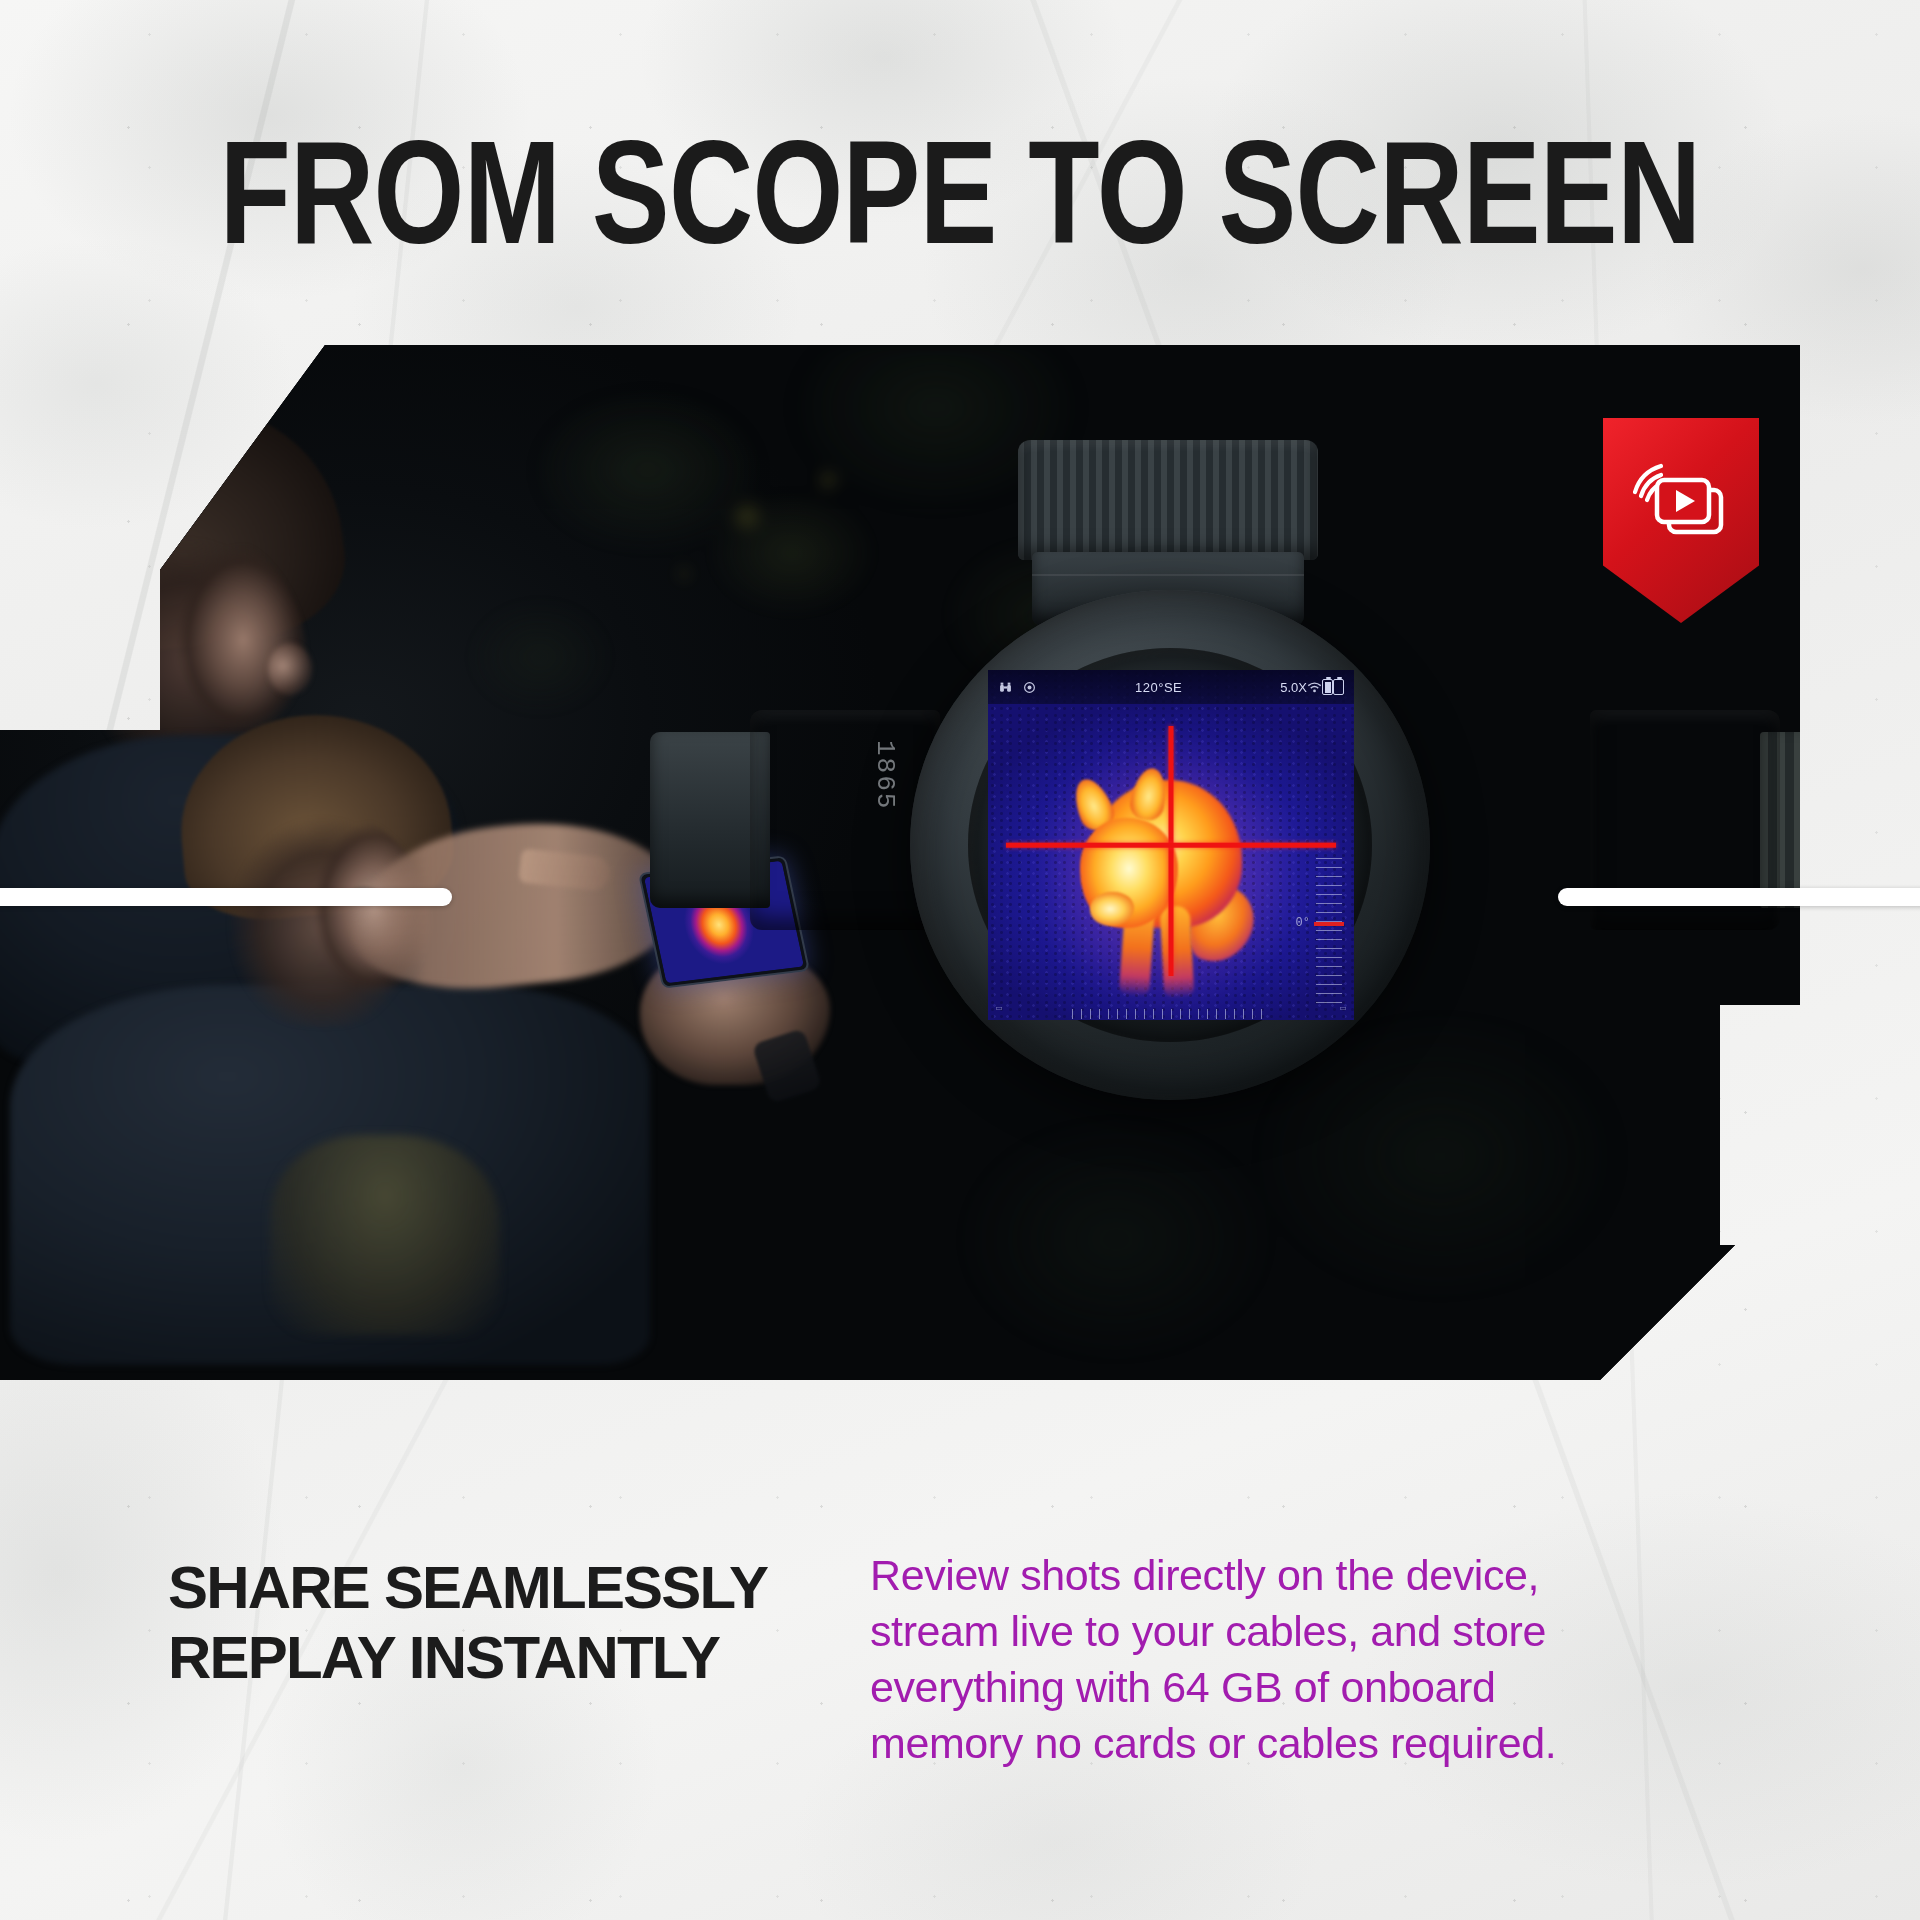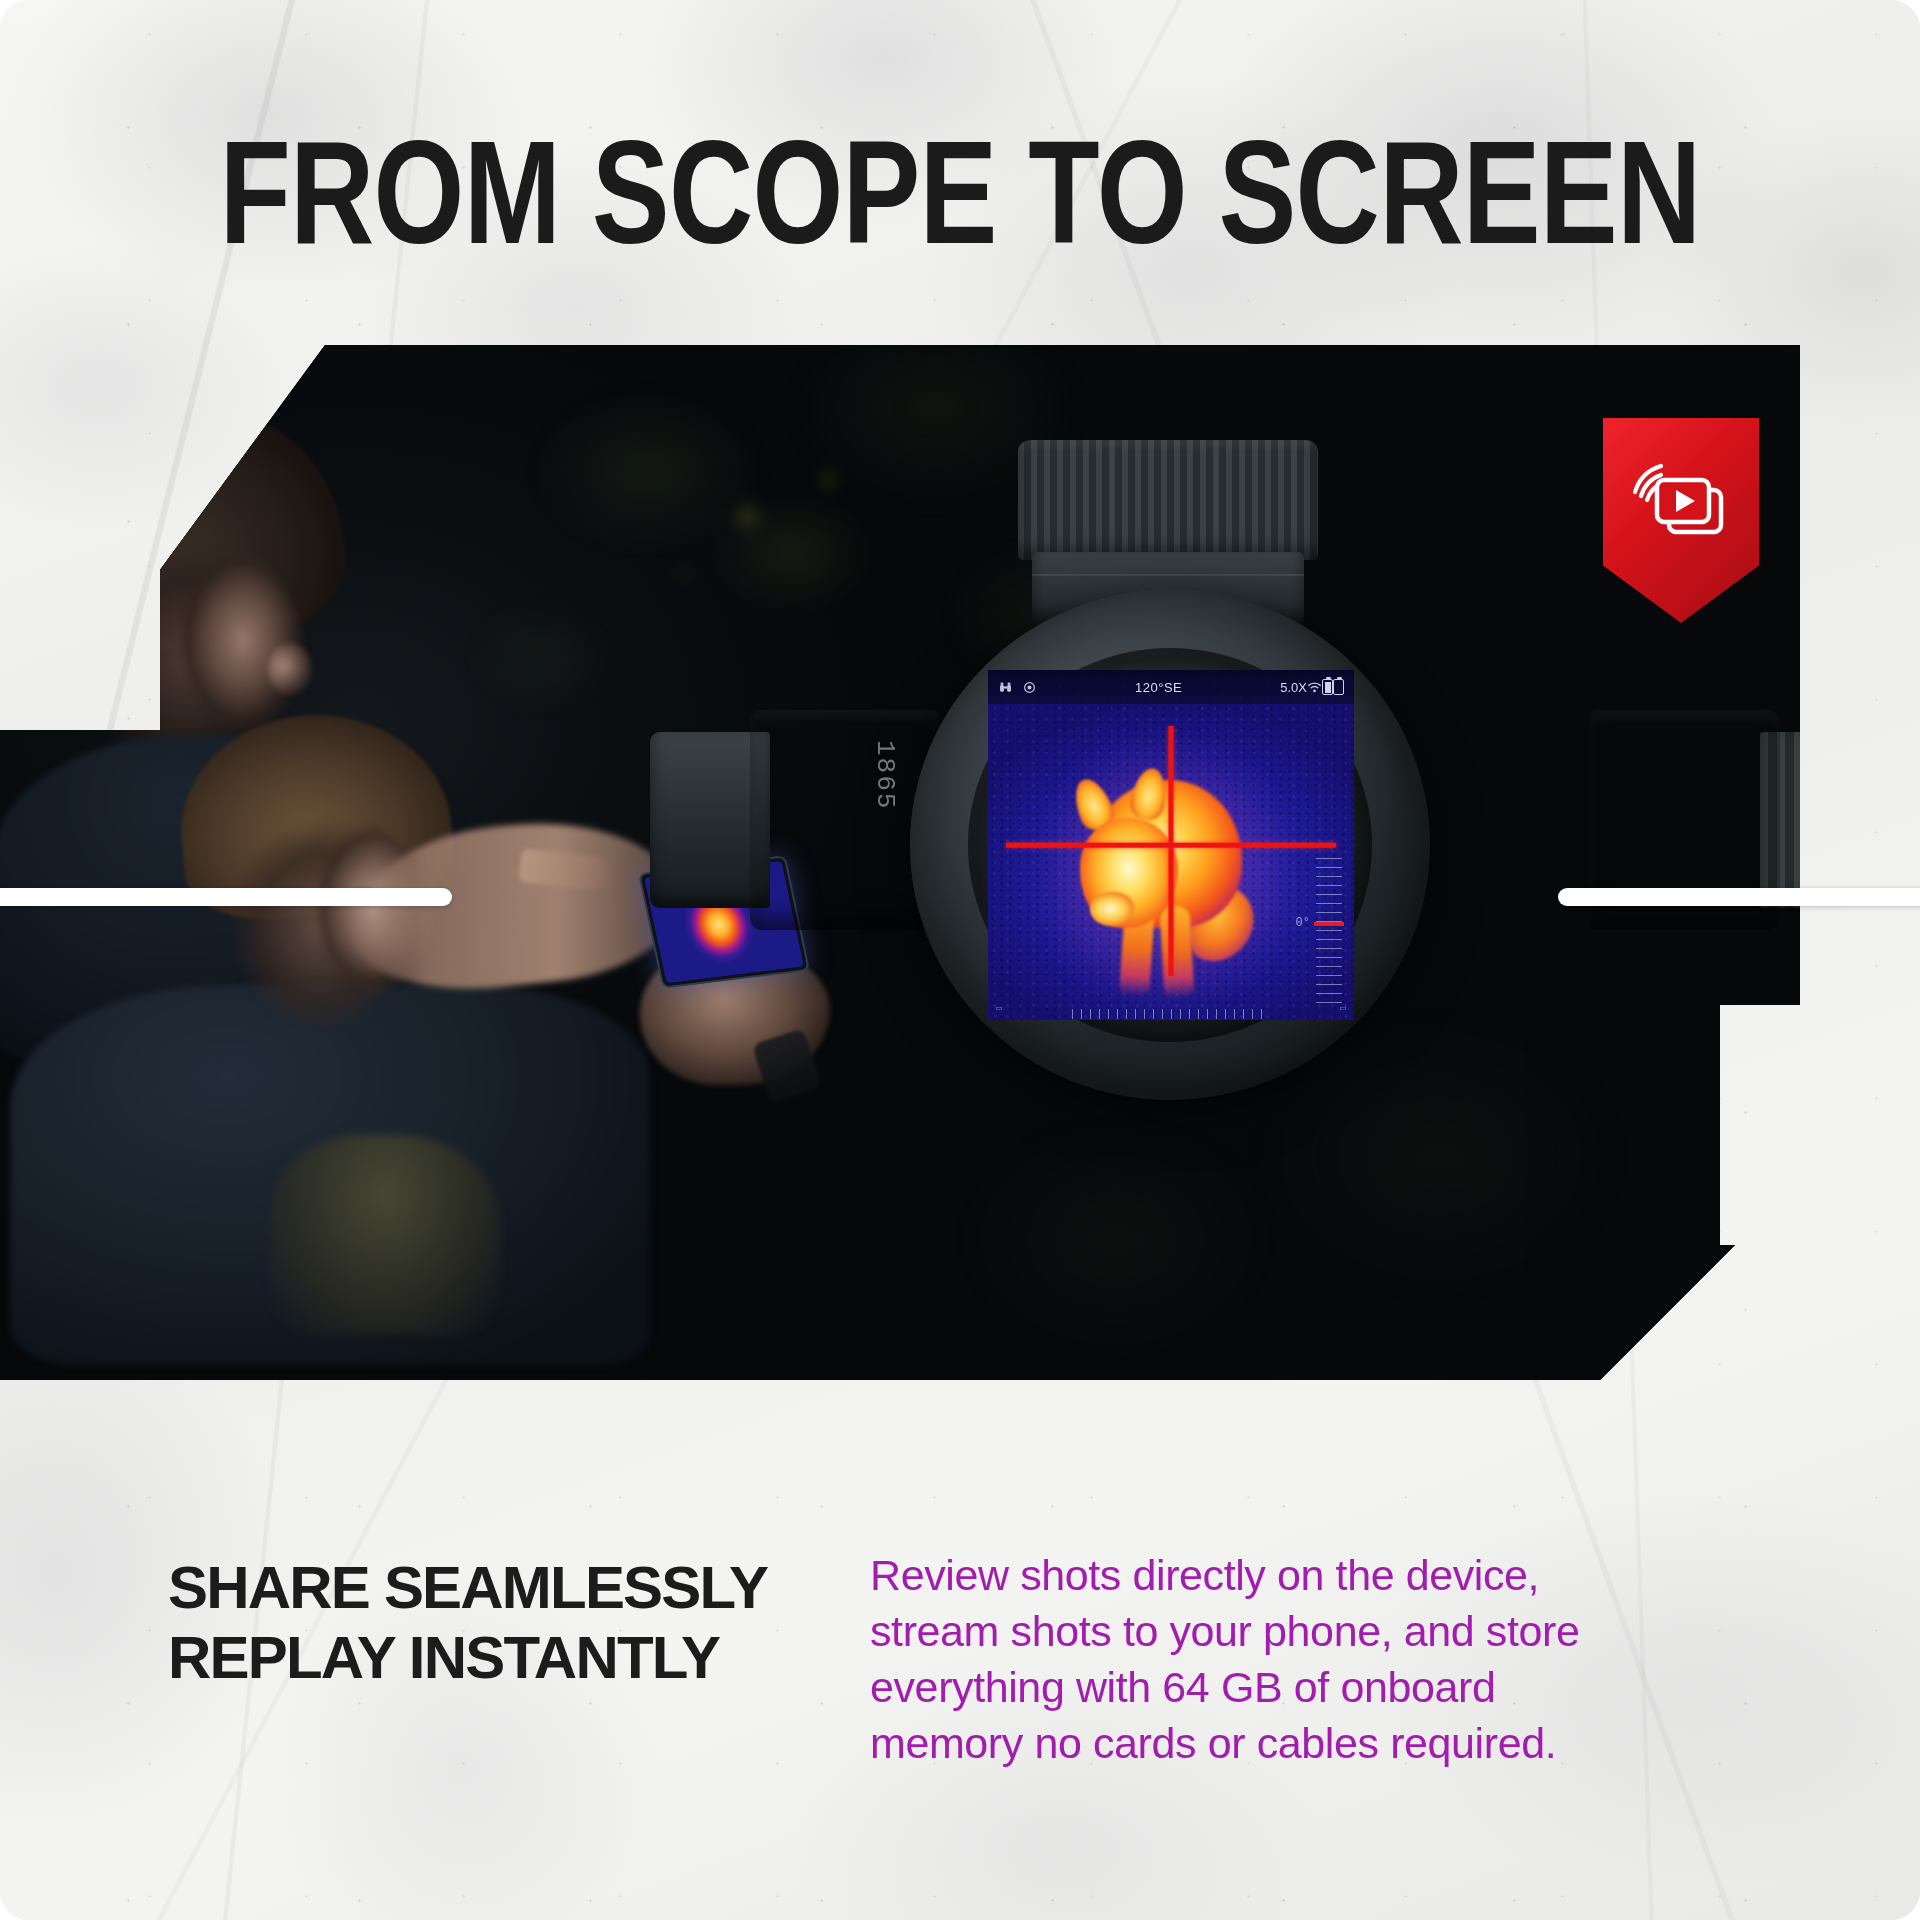--- a/index.html
+++ b/index.html
@@ -10,21 +10,20 @@
     font-family:"Liberation Sans", sans-serif;
     overflow:hidden;
   }
 
   
   #poster{
     position:relative;
     width:1920px; height:1920px;
     background:#f2f2f0;
     overflow:hidden;
-    border-radius:29px;
   }
 
   
   .paper-tex{
     position:absolute; inset:0;
     background:
       radial-gradient(ellipse 420px 300px at 14% 6%,  rgba(175,178,176,.30), transparent 62%),
       radial-gradient(ellipse 380px 260px at 46% 3%,  rgba(168,172,170,.26), transparent 64%),
       radial-gradient(ellipse 460px 320px at 78% 8%,  rgba(172,176,174,.30), transparent 63%),
       radial-gradient(ellipse 330px 240px at 97% 14%, rgba(178,181,179,.26), transparent 65%),
@@ -602,18 +601,18 @@
   <div class="pill pill-l"></div>
   <div class="pill pill-r"></div>
 
   <div class="subhead">
     <div>SHARE SEAMLESSLY</div>
     <div>REPLAY INSTANTLY</div>
   </div>
 
   <div class="body-copy">
     <span>Review shots directly on the device,</span>
-    <span>stream shots to your phone, and store</span>
+    <span>stream live to your cables, and store</span>
     <span>everything with 64 GB of onboard</span>
     <span>memory no cards or cables required.</span>
   </div>
 
 </div>
 
 </body></html>

